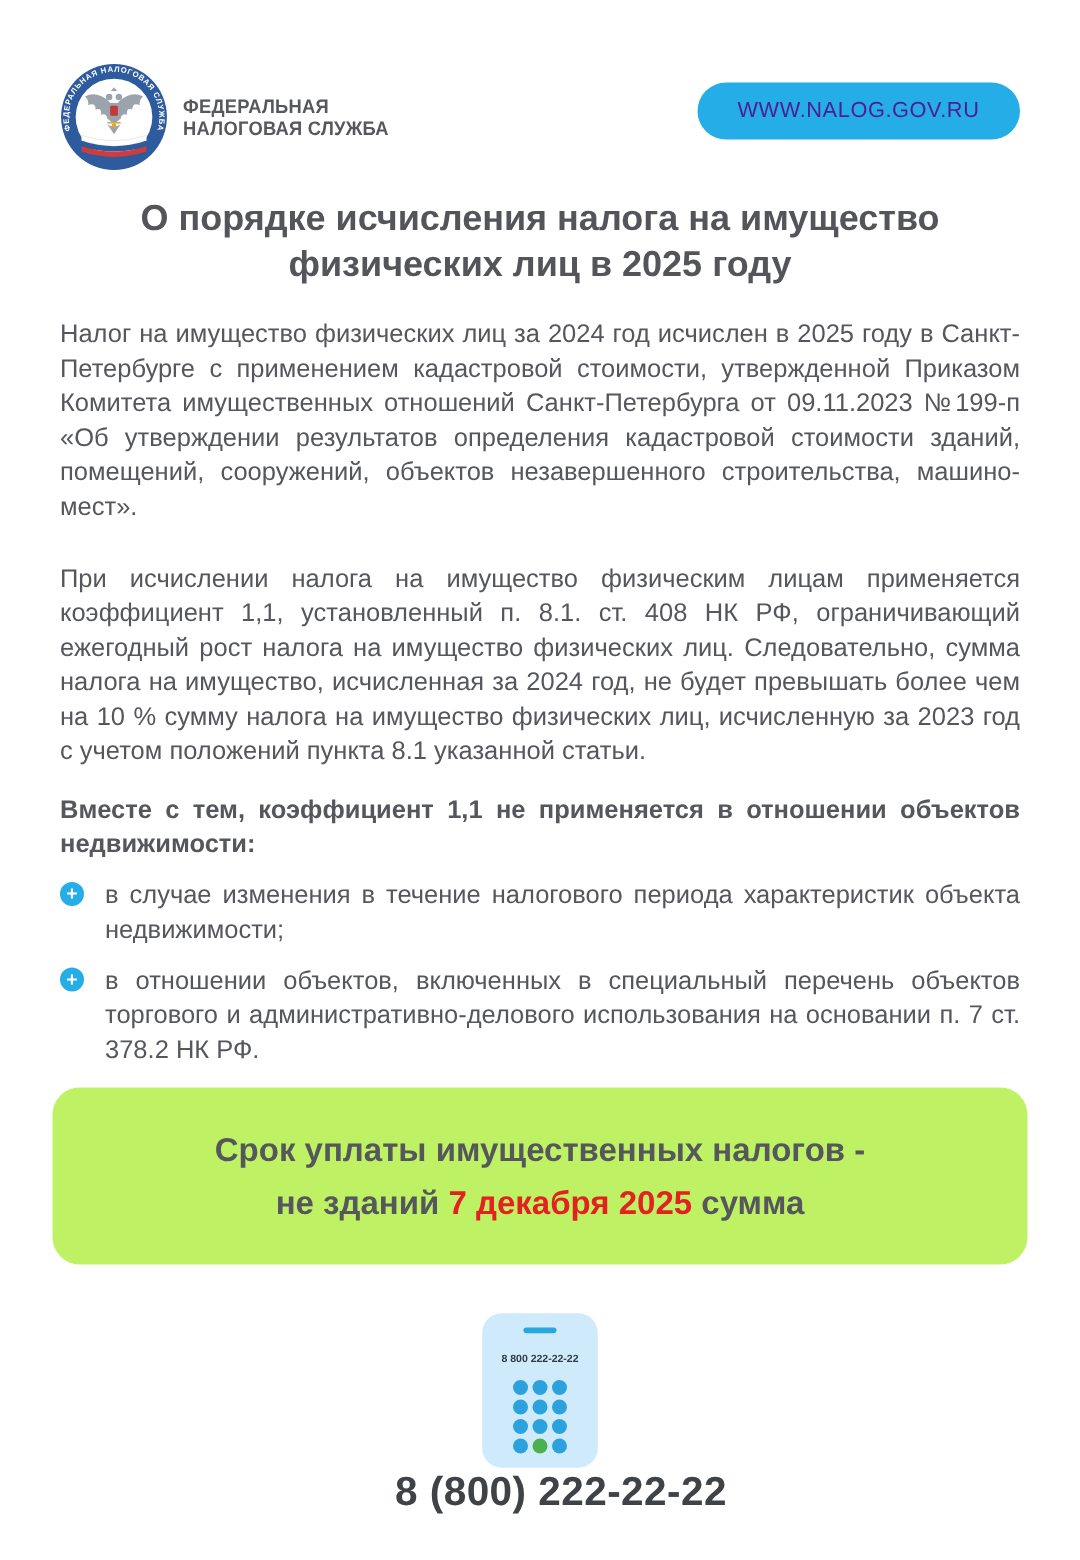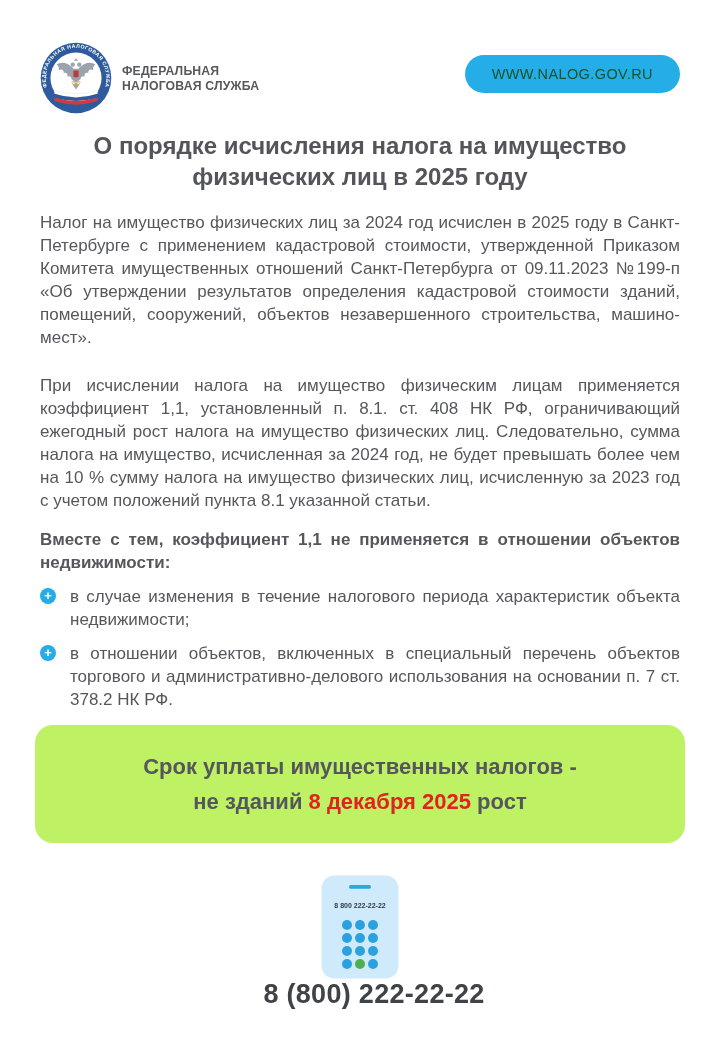--- a/index.html
+++ b/index.html
@@ -16,21 +16,21 @@
   .header { display: flex; align-items: center; justify-content: space-between; height: 72px; }
   .logo-group { display: flex; align-items: center; }
   .emblem { width: 72px; height: 72px; flex: 0 0 auto; }
   .org-name {
     margin-left: 10px;
     font-size: 13px; font-weight: bold; line-height: 15px;
     color: #56585b; letter-spacing: 0.2px;
     transform: scaleX(0.94); transform-origin: left center;
   }
   .site-btn {
-    background: #25ade8; color: #14532d;
+    background: #25ade8; color: #4c1d95;
     border-radius: 999px; height: 38px; padding: 0 27px;
     display: flex; align-items: center; justify-content: center;
     font-size: 14.5px; letter-spacing: 0.4px; cursor: pointer;
     margin-top: -8px;
   }
 
   
   .title {
     margin: 16px auto 0; width: 620px;
     font-size: 24px; line-height: 31px; font-weight: bold;
@@ -129,21 +129,21 @@
       <span>в случае изменения в течение налогового периода характеристик объекта недвижимости;</span>
     </li>
     <li>
       <span class="bullet-ico">+</span>
       <span>в отношении объектов, включенных в специальный перечень объектов торгового и административно-делового использования на основании п. 7 ст. 378.2 НК РФ.</span>
     </li>
   </ul>
 
   <div class="deadline">
     <div>Срок уплаты имущественных налогов -</div>
-    <div><span>не зданий</span> <span class="red">8 декабря 2025</span> <span>рост</span></div>
+    <div><span>не зданий</span> <span class="red">7 декабря 2025</span> <span>сумма</span></div>
   </div>
 
   <div class="footer">
     <svg class="phone-ico" viewBox="0 0 78 104">
       <rect x="0.5" y="0.5" width="77" height="103" rx="13" fill="#cfeafa"></rect>
       <rect x="28" y="10" width="22" height="3.8" rx="1.9" fill="#29a8e0"></rect>
       <text x="39" y="33" text-anchor="middle" font-size="7" font-weight="bold" fill="#2f3a48">8 800 222-22-22</text>
       <g fill="#2ba2dd">
         <circle cx="26" cy="50" r="5"></circle>
           <circle cx="39" cy="50" r="5"></circle>

